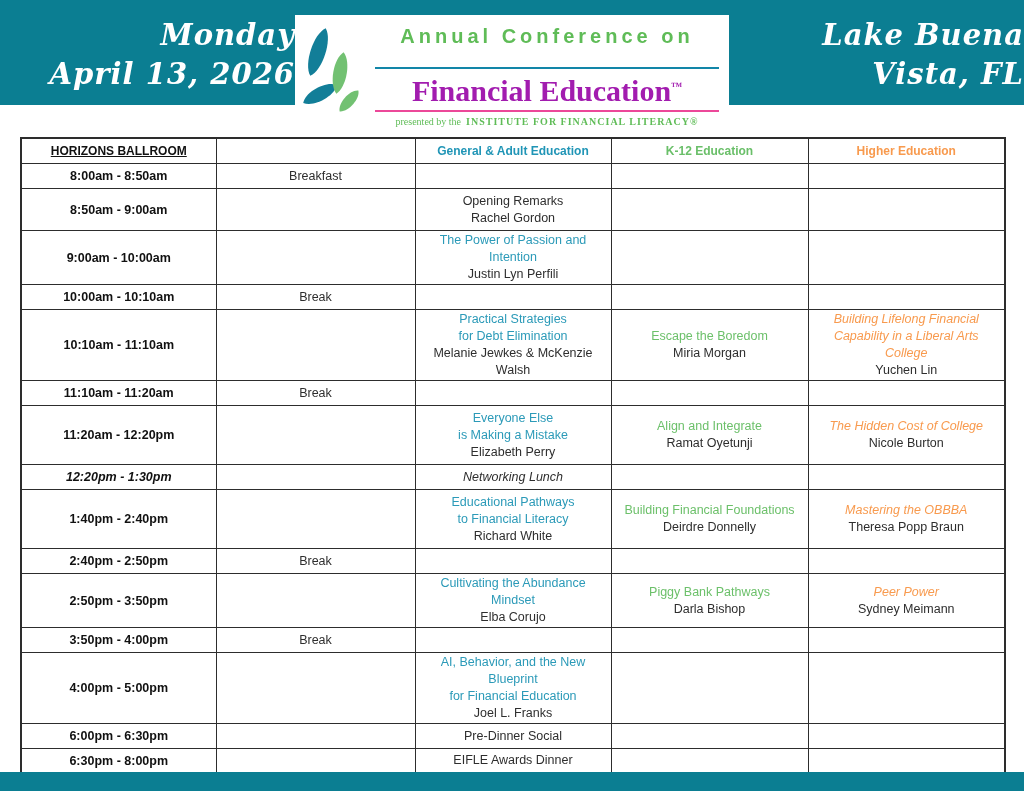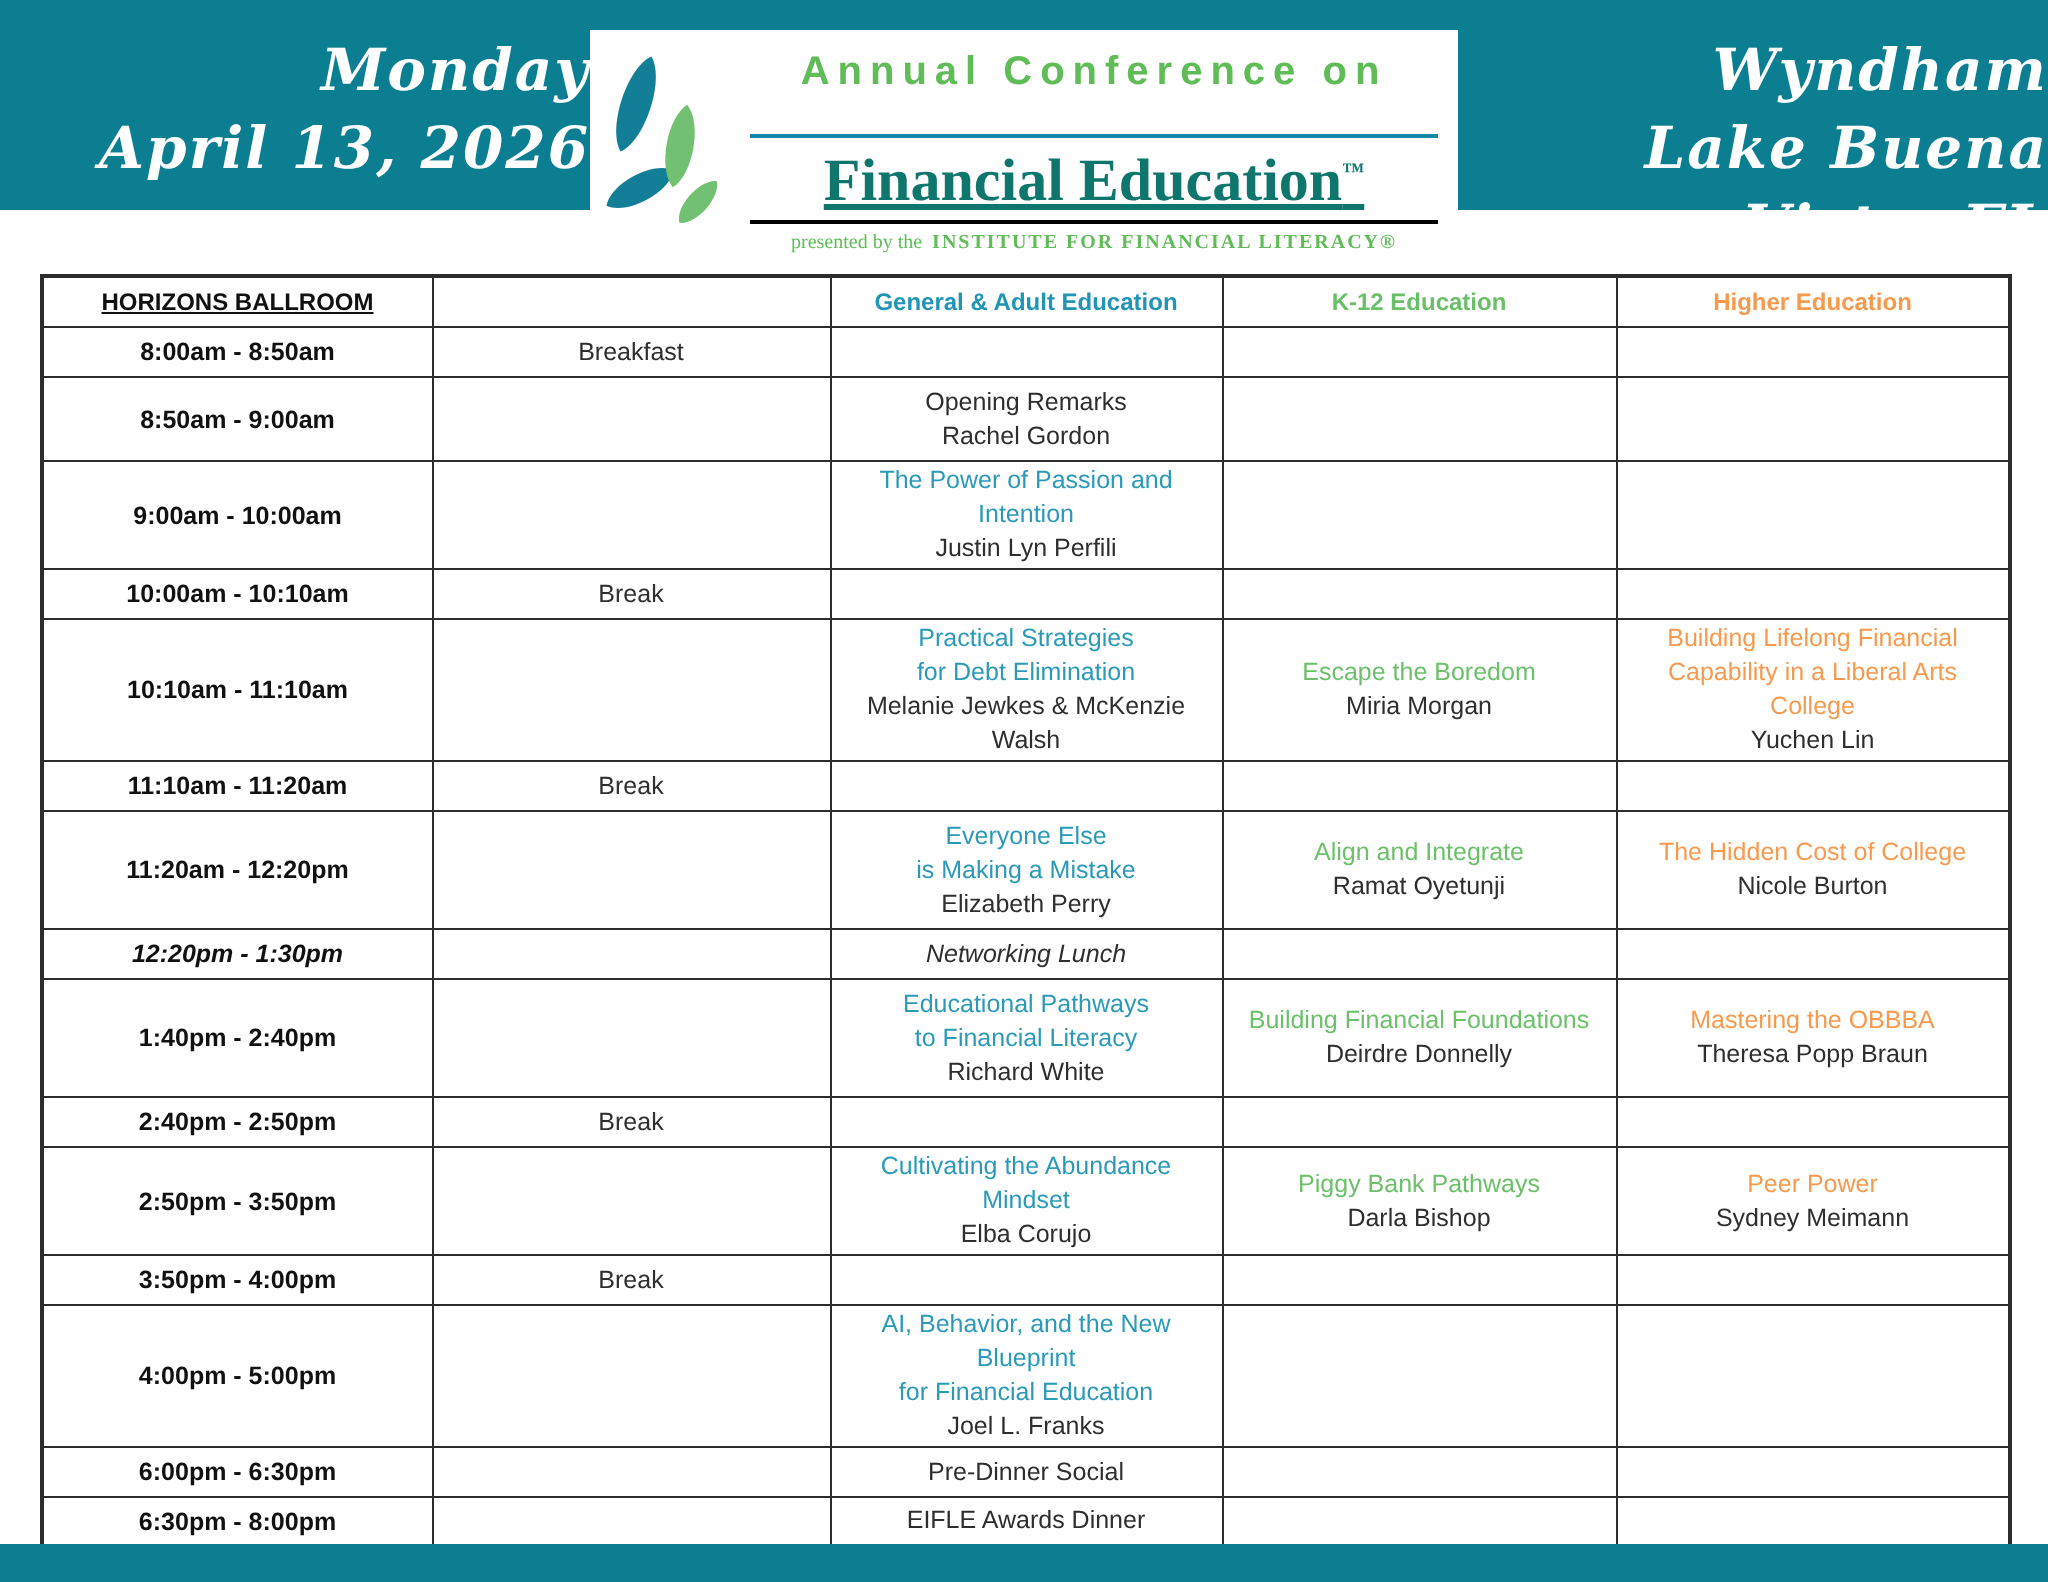--- a/index.html
+++ b/index.html
@@ -13,23 +13,23 @@
                font-size:29px;line-height:39px;letter-spacing:1px;}
   .banner-text.left{left:0;width:295px;}
   .banner-text.right{left:729px;width:295px;}
 
   
   .logo-box{position:absolute;left:295px;top:15px;width:434px;height:110px;background:#ffffff;}
   .logo-leaves{position:absolute;left:6px;top:8px;}
   .logo-text{position:absolute;left:80px;top:10px;width:344px;text-align:center;}
   .logo-line1{color:#5fbc57;font-weight:bold;font-size:20px;letter-spacing:4px;
               padding-bottom:19px;border-bottom:2px solid #1286a8;white-space:nowrap;}
-  .logo-line2{color:#0f766e;font-family:"Liberation Serif",serif;font-weight:bold;
-              font-size:30px;line-height:34px;border-bottom:2px solid #000000;
-              padding-bottom:2px;white-space:nowrap;text-decoration:underline;}
+  .logo-line2{color:#a21caf;font-family:"Liberation Serif",serif;font-weight:bold;
+              font-size:30px;line-height:34px;border-bottom:2px solid #ec4899;
+              padding-bottom:2px;white-space:nowrap;}
   .logo-line2 sup{font-size:11px;}
   .logo-line3{color:#5fbc57;font-family:"Liberation Serif",serif;font-size:10px;
               margin-top:4px;white-space:nowrap;}
   .logo-line3 .org{font-weight:bold;letter-spacing:1px;}
 
   
   .sched{position:absolute;left:20px;top:137px;}
   table{border-collapse:collapse;table-layout:fixed;width:984px;
         border:2px solid #2d2d2d;}
   th,td{border:1px solid #2d2d2d;text-align:center;vertical-align:middle;
@@ -37,39 +37,38 @@
   th{font-size:12px;font-weight:bold;height:22px;}
   .th-room{color:#111111;text-decoration:underline;}
   .th-general{color:#2095b6;}
   .th-k12{color:#6abf69;}
   .th-higher{color:#f89a4e;}
   .time-cell{font-size:12.5px;font-weight:bold;color:#111111;}
   .activity-cell{font-size:12.5px;color:#2e2e2e;}
   .sess-line{font-size:12.5px;line-height:17px;}
   .t-teal{color:#2b9ab8;}
   .t-green{color:#6cc06a;}
-  .t-orange{color:#f89a4e;}
+  .t-orange{color:#f89a4e;font-style:italic;}
   .t-plain{color:#2e2e2e;}
   .t-speaker{color:#2e2e2e;}
 
   
   .bottom-bar{position:absolute;left:0;top:772px;width:1024px;height:19px;background:#0b7e92;}
 </style>
 </head>
 <body>
 
 <div id="canvas">
 
   <div class="banner">
     <div class="banner-text left">
       <div>Monday</div>
       <div>April 13, 2026</div>
     </div>
     <div class="banner-text right">
-      <div>Wyndham</div>
       <div>Lake Buena Vista, FL</div>
     </div>
   </div>
 
   <div class="logo-box">
     <svg class="logo-leaves" width="70" height="94" viewBox="0 0 70 94">
       <g fill="#127e98">
         <path d="M0,-25 C10,-16 10,16 0,25 C-10,16 -10,-16 0,-25" transform="translate(17,29) rotate(18)"></path>
         <path d="M0,-19 C9,-12 9,12 0,19 C-9,12 -9,-12 0,-19" transform="translate(19,71) rotate(62)"></path>
       </g>

